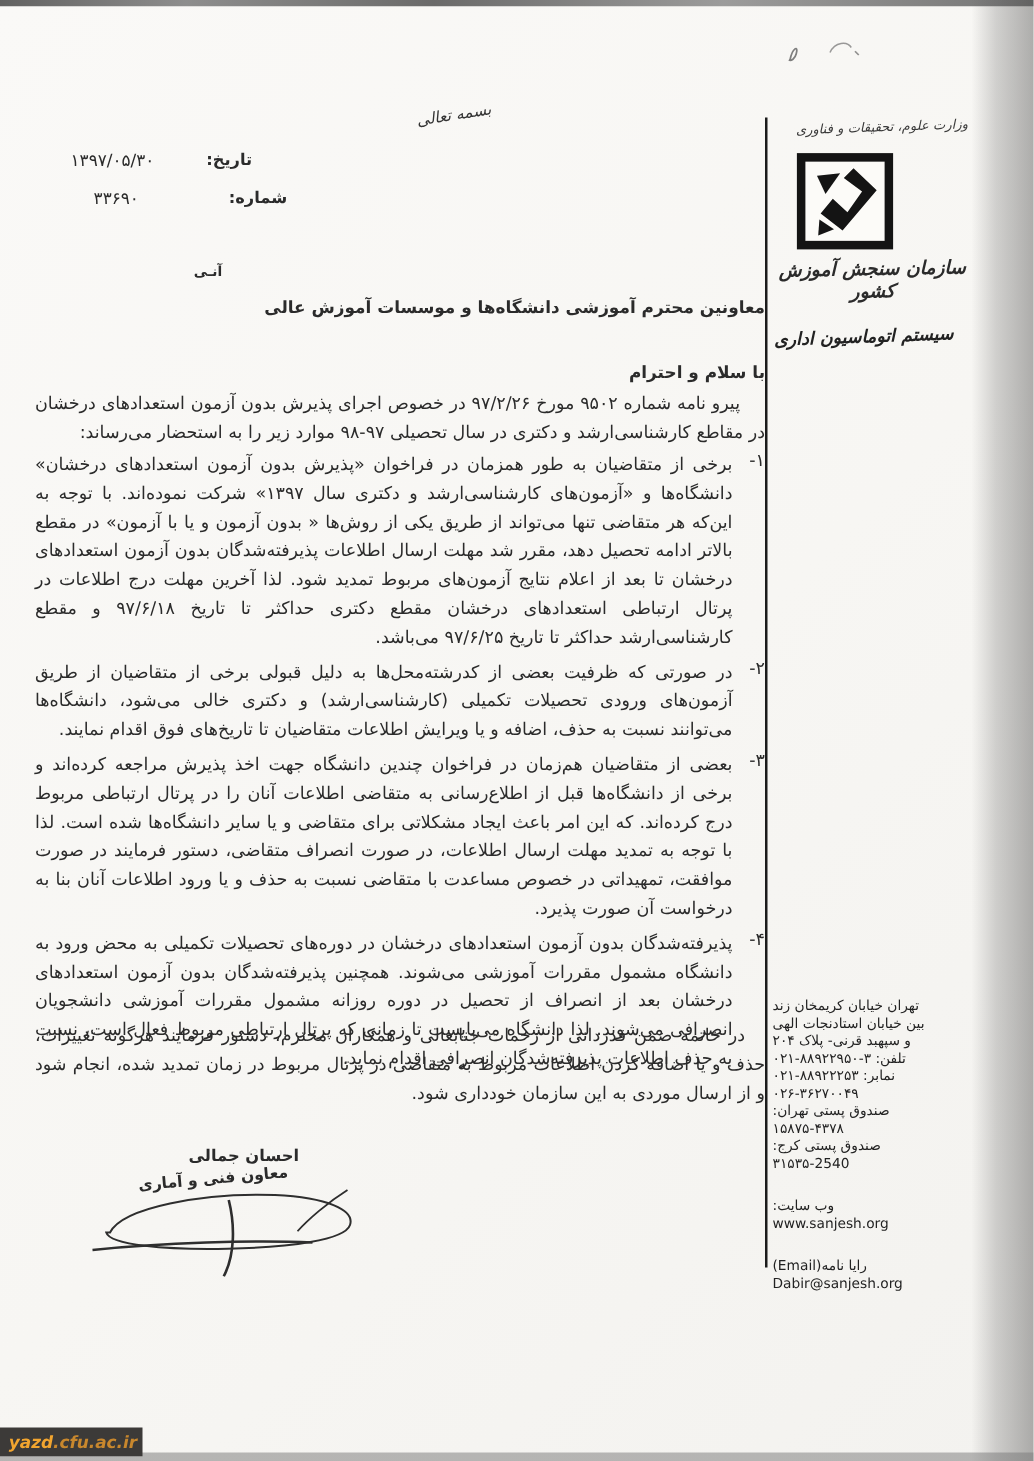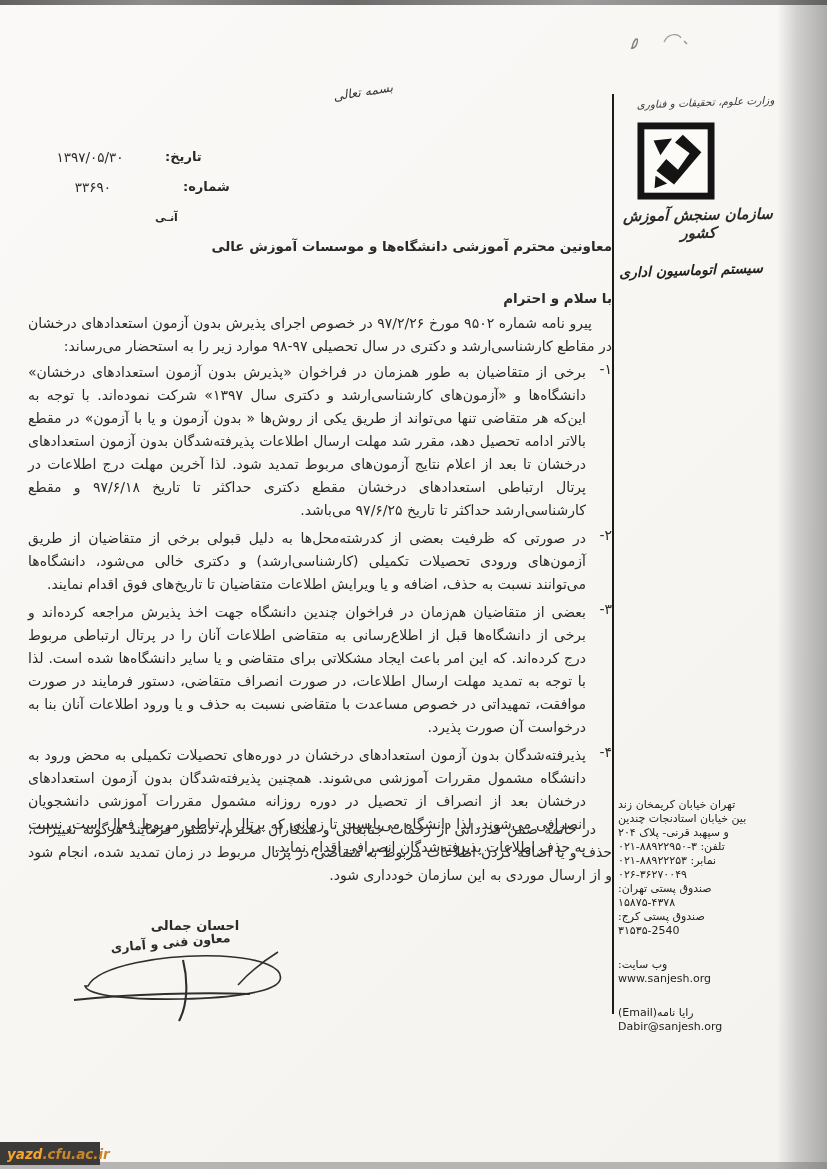--- a/index.html
+++ b/index.html
@@ -15,21 +15,21 @@
     opacity:.75;}
   .edge-right{position:absolute;right:0;top:0;bottom:0;width:50px;
     background:linear-gradient(to right,rgba(90,90,90,0) 0%,rgba(90,90,90,.25) 40%,rgba(70,70,70,.42) 100%);}
   .edge-bottom{position:absolute;left:0;bottom:0;width:100%;height:7px;
     background:linear-gradient(to right,rgba(60,60,60,.35),rgba(120,120,120,.5));}
   .divider{position:absolute;left:612px;top:94px;width:2px;height:920px;background:#1b1b1b;}
 
   
   .bismillah{position:absolute;left:318px;top:84px;width:90px;font-size:12.5px;font-style:italic;
     color:#333;transform:rotate(-9deg);text-align:center;}
-  .hrow{position:absolute;font-size:13px;direction:rtl;margin-top:28px;}
+  .hrow{position:absolute;font-size:13px;direction:rtl;}
   .hlabel{font-weight:bold;}
   .date-label{left:165px;top:121px;}
   .date-value{left:40px;top:121px;width:100px;text-align:center;font-size:13.5px;}
   .num-label{left:183px;top:151px;}
   .num-value{left:58px;top:151px;width:70px;text-align:center;font-size:13.5px;}
   .urgency{position:absolute;left:155px;top:211px;font-size:11px;font-weight:bold;direction:rtl;}
 
   
   .ministry{position:absolute;left:628px;top:96px;width:155px;text-align:center;
     font-size:10.5px;font-style:italic;color:#3a3a3a;transform:rotate(-2deg);direction:rtl;}
@@ -65,21 +65,21 @@
   
   .footer{position:absolute;left:618px;top:798px;width:170px;direction:rtl;font-size:11px;
     line-height:14px;color:#222;}
   .fl{text-align:left;}
   .fl.left{text-align:left;}
   .fl.ind{padding-left:0;padding-right:22px;}
   .fl.ind2{padding-right:36px;}
   .fl.sp{margin-top:20px;}
 
   
-  .watermark{position:absolute;left:0;top:1142px;width:100px;height:23px;background:#3c3a38;
+  .watermark{position:absolute;left:0;top:1142px;width:114px;height:23px;background:#3c3a38;
     display:flex;align-items:center;padding-left:7px;box-sizing:border-box;
     font-style:italic;font-weight:bold;font-size:13.5px;}
   .wm-prefix{color:#f2a52f;}
   .wm-suffix{color:#c8872d;}
 </style>
 </head>
 <body>
 
 <div class="page">
 
@@ -142,21 +142,21 @@
     <svg class="sig-scribble" width="235" height="80" viewBox="0 0 235 80">
       <path d="M18 44 C28 24 92 12 150 14 C192 16 214 26 210 38 C206 50 162 56 112 57 C62 58 18 54 15 44 Z" fill="none" stroke="#2e2e2e" stroke-width="1.6"></path>
       <path d="M4 58 C60 52 132 50 180 52" fill="none" stroke="#2e2e2e" stroke-width="1.9"></path>
       <path d="M113 18 C118 38 118 62 109 79" fill="none" stroke="#2e2e2e" stroke-width="2.1"></path>
       <path d="M208 10 C192 20 176 34 168 43" fill="none" stroke="#2e2e2e" stroke-width="1.5"></path>
     </svg>
   </div>
 
   <div class="footer">
     <div class="fl">تهران خیابان کریمخان زند</div>
-    <div class="fl">بین خیابان استادنجات چندین</div>
+    <div class="fl">بین خیابان استادنجات الهی</div>
     <div class="fl">و سپهبد قرنی- پلاک ۲۰۴</div>
     <div class="fl">تلفن: ۳-۸۸۹۲۲۹۵۰-۰۲۱</div>
     <div class="fl">نمابر: ۸۸۹۲۲۲۵۳-۰۲۱</div>
     <div class="fl left">⁦۰۲۶-۳۶۲۷۰۰۴۹⁩</div>
     <div class="fl ind">صندوق پستی تهران:</div>
     <div class="fl left">⁦۱۵۸۷۵-۴۳۷۸⁩</div>
     <div class="fl ind">صندوق پستی کرج:</div>
     <div class="fl left">⁦۳۱۵۳۵-2540⁩</div>
     <div class="fl ind2 sp">وب سایت:</div>
     <div class="fl left">www.sanjesh.org</div>

